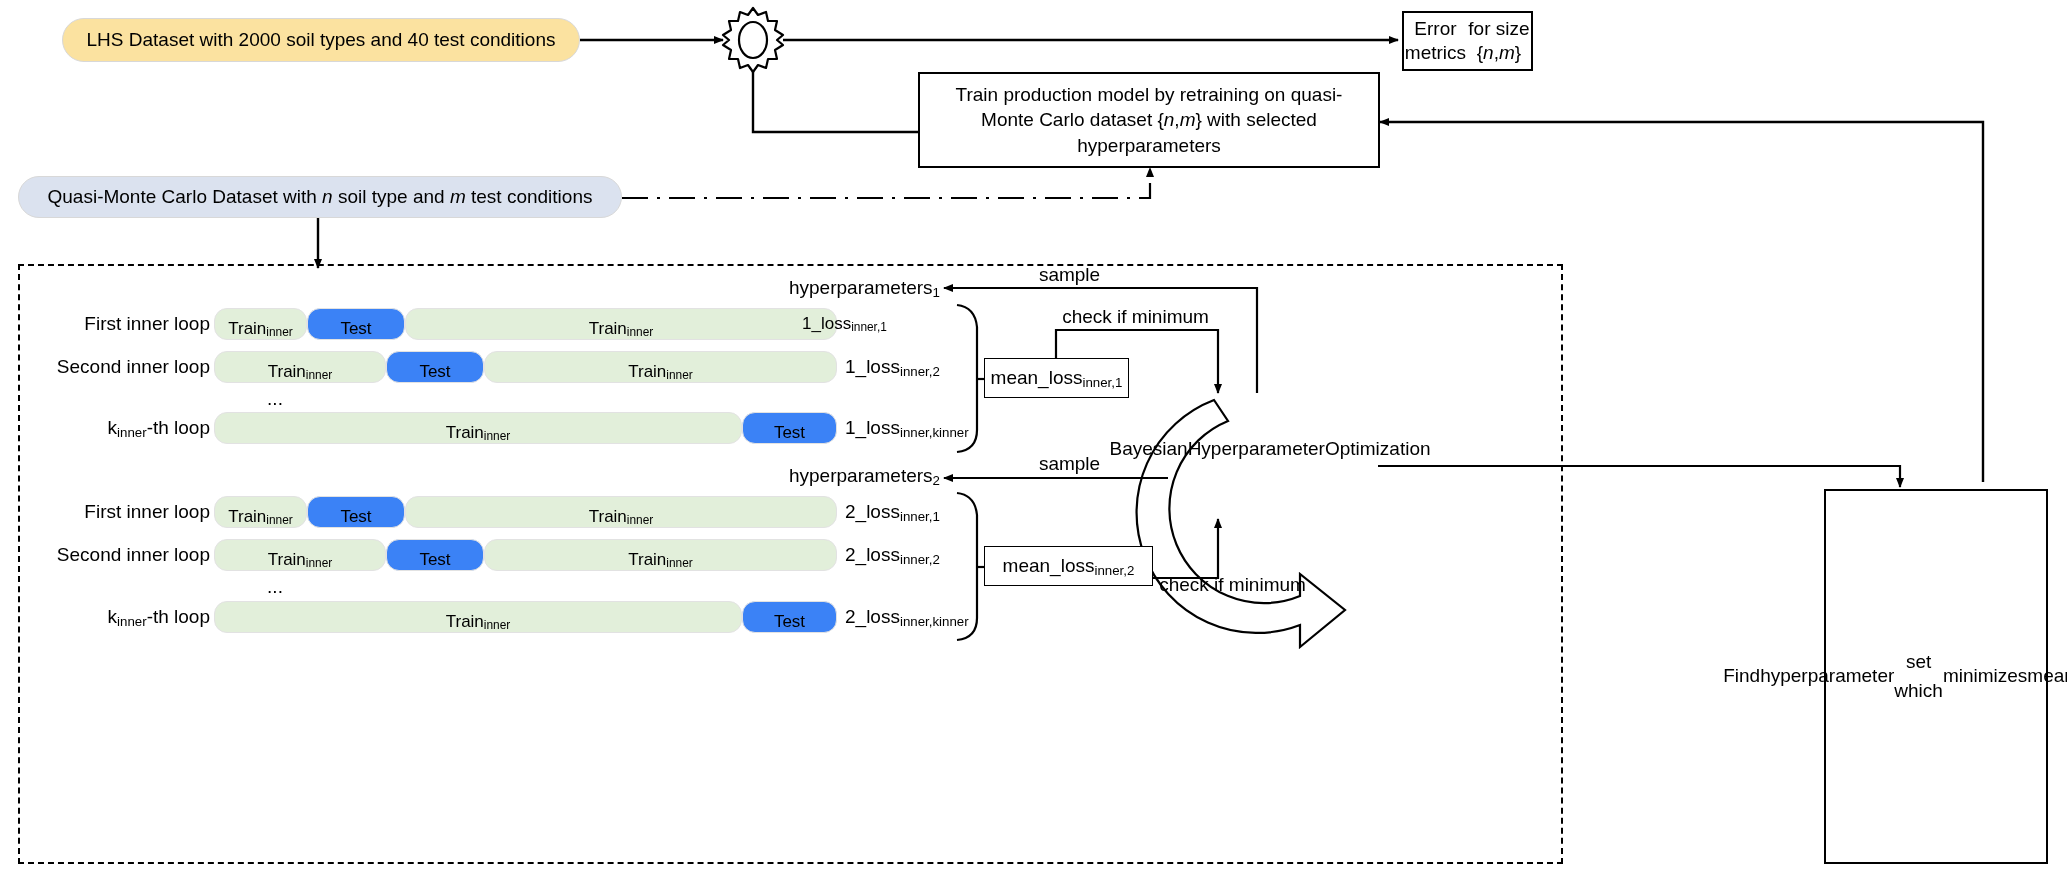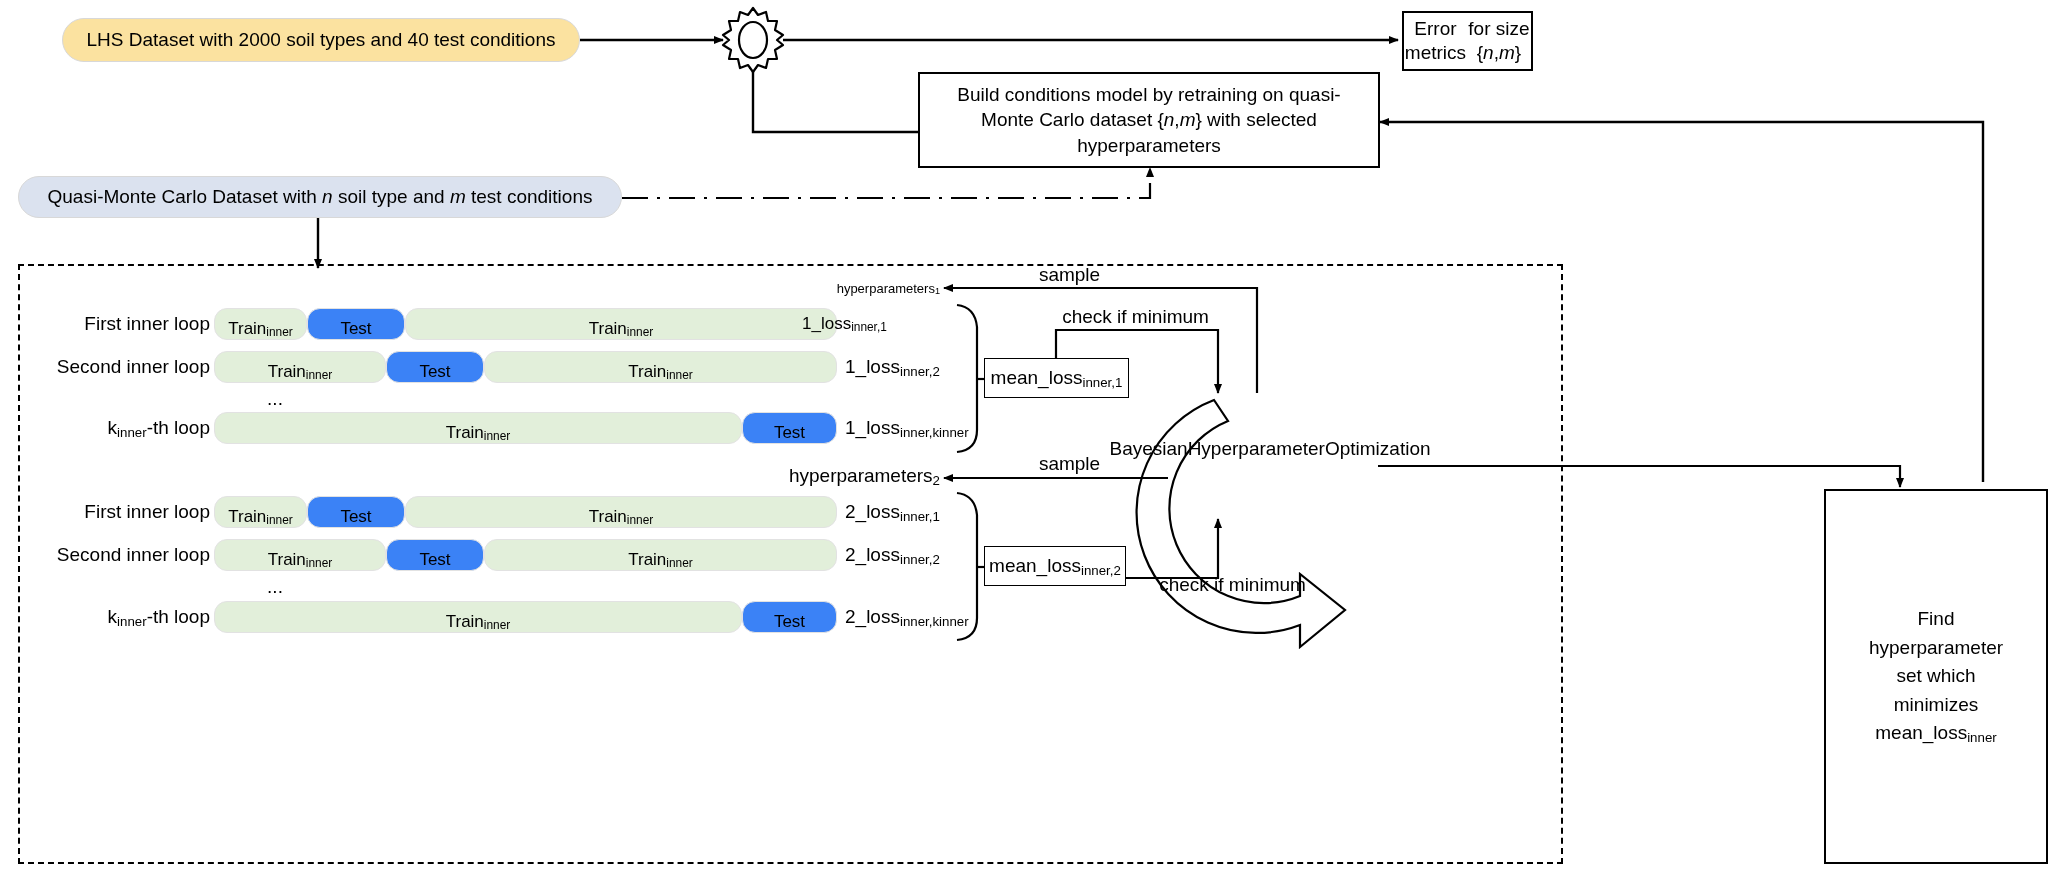--- a/index.html
+++ b/index.html
@@ -103,30 +103,30 @@
     <ellipse cx="35" cy="35" rx="14" ry="18" fill="#fff" stroke="#000" stroke-width="2.2"></ellipse>
   </svg>
 </div>
 
 <div class="abs rect" style="left:1402px;top:11px;width:131px;height:60px;font-size:19px;flex-direction:row;line-height:1.25;">
   <span>Error metrics</span>
   <span>for size {<i>n</i>,<i>m</i>}</span>
 </div>
 
 <div class="abs rect" style="left:918px;top:72px;width:462px;height:96px;font-size:19px;flex-direction:column;line-height:1.35;">
-  <span>Build conditions model by retraining on quasi-</span>
+  <span>Train production model by retraining on quasi-</span>
   <span>Monte Carlo dataset {<i>n</i>,<i>m</i>} with selected</span>
   <span>hyperparameters</span>
 </div>
 
 <div class="abs pill pill-blue" style="left:18px;top:176px;width:604px;height:42px;font-size:19px;">
   <span>Quasi-Monte Carlo Dataset with <i>n</i> soil type and <i>m</i> test conditions</span>
 </div>
 
-<div class="abs lbl lbl-r" style="left:700px;top:275px;width:240px;height:26px;font-size:13px;">
+<div class="abs lbl lbl-r" style="left:700px;top:275px;width:240px;height:26px;font-size:19px;">
   <span>hyperparameters<sub>1</sub></span>
 </div>
 
 <div class="abs lbl lbl-r" style="left:30px;top:308px;width:180px;height:32px;font-size:19px;">
   <span>First inner loop</span>
 </div>
 <div class="abs bar bar-train" style="left:214px;top:308px;width:93px;font-size:17px;">
   <span>Train<sub>inner</sub></span>
 </div>
 <div class="abs bar bar-test" style="left:307px;top:308px;width:98px;font-size:17px;">
@@ -236,31 +236,31 @@
 <div class="abs bar bar-train" style="left:214px;top:601px;width:528px;font-size:17px;">
   <span>Train<sub>inner</sub></span>
 </div>
 <div class="abs bar bar-test" style="left:742px;top:601px;width:95px;font-size:17px;">
   <span>Test</span>
 </div>
 <div class="abs lbl" style="left:845px;top:601px;width:200px;height:32px;font-size:19px;">
   <span>2_loss<sub>inner,kinner</sub></span>
 </div>
 
-<div class="abs rect rect-thin" style="left:984px;top:546px;width:142px;height:40px;font-size:19px;">
+<div class="abs rect rect-thin" style="left:984px;top:546px;width:169px;height:40px;font-size:19px;">
   <span>mean_loss<sub>inner,2</sub></span>
 </div>
 
 <div class="abs lbl lbl-c" style="left:1145px;top:573px;width:175px;height:24px;font-size:19px;">
   <span>check if minimum</span>
 </div>
 <div class="abs lbl lbl-c" style="left:1022px;top:452px;width:95px;height:24px;font-size:19px;">
   <span>sample</span>
 </div>
 
 <div class="abs rect" style="left:1824px;top:489px;width:224px;height:375px;font-size:19px;
-            flex-direction:column;line-height:1.5;">
+            line-height:1.5;">
   <span>Find</span>
   <span>hyperparameter</span>
   <span>set which</span>
   <span>minimizes</span>
   <span>mean_loss<sub>inner</sub></span>
 </div>
 
 </body></html>

